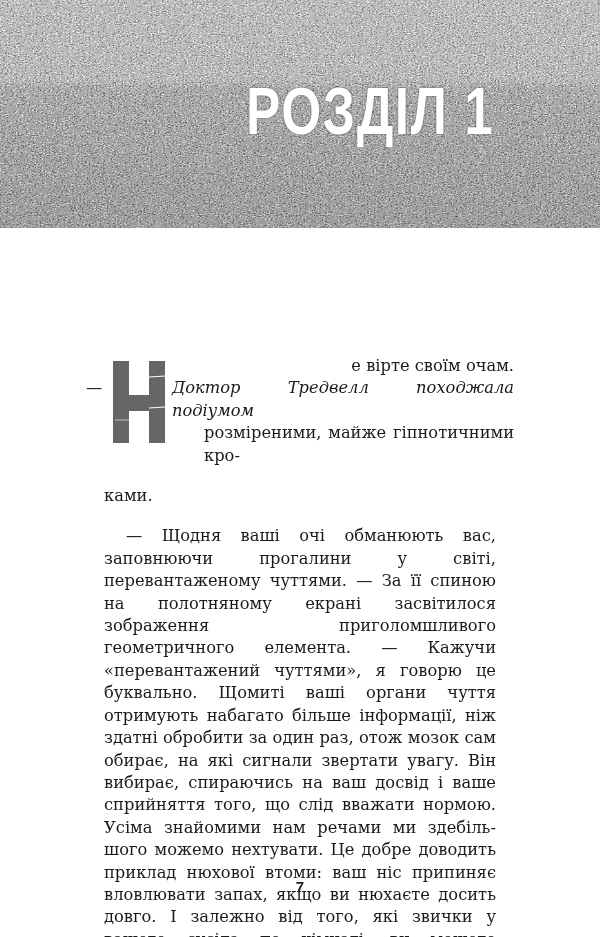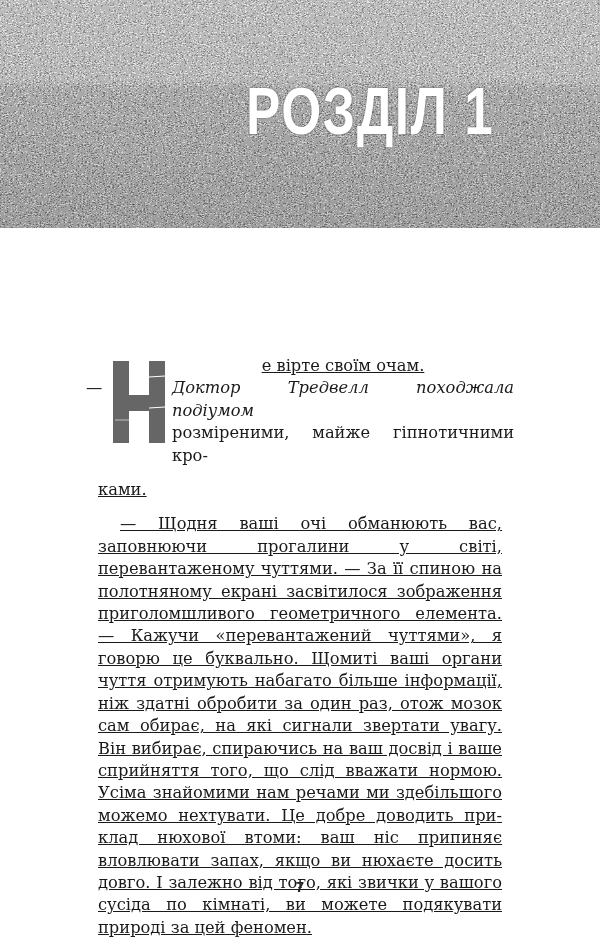--- a/index.html
+++ b/index.html
@@ -20,21 +20,21 @@
       letter-spacing: 2px;
       transform: scaleX(0.78); transform-origin: left top;
       text-shadow: 0 0 2px rgba(0,0,0,0.6);
       white-space: nowrap;
     }
     .text-block {
       position: absolute; left: 86px; top: 355px; width: 428px;
       font-size: 16.3px; line-height: 22.4px; text-align: justify;
       hyphens: manual;
     }
-    .text-block p { margin: 12px; text-decoration: underline; }
+    .text-block p { margin: 18px; }
     .text-block p.indent { text-indent: 22px; }
     .dash-lead { position: absolute; left: 0; top: 22px; }
     .dropcap {
       position: absolute; left: 27px; top: 6px; width: 52px; height: 82px;
     }
     .first-lines { margin-left: 86px; }
     .last-line-cont { margin: 0; }
     .page-number {
       position: absolute; left: 0; width: 600px; top: 878px; text-align: center;
       font-family: "Liberation Sans", sans-serif; font-weight: bold; font-size: 15px; color: #222;
@@ -73,21 +73,21 @@
   <span class="dash-lead">—</span>
   <svg class="dropcap" viewBox="0 0 52 82">
     <rect x="0" y="0" width="16" height="82" fill="#666"></rect>
     <rect x="36" y="0" width="16" height="82" fill="#666"></rect>
     <rect x="16" y="34" width="20" height="16" fill="#666"></rect>
     <line x1="36" y1="16" x2="52" y2="15" stroke="#fff" stroke-width="1"></line>
     <line x1="36" y1="47" x2="52" y2="46" stroke="#fff" stroke-width="1"></line>
     <line x1="2" y1="59" x2="16" y2="59" stroke="#fff" stroke-width="0.6"></line>
   </svg>
   <div class="first-lines">
-    <div style="text-align:center;text-decoration:underline;">е вірте своїм очам.</div>
+    <div style="text-align:right;">е вірте своїм очам.</div>
     <div style="text-align:justify;text-align-last:justify;font-style:italic;">Доктор Тредвелл походжала подіумом</div>
-    <div style="text-align:justify;text-align-last:justify;">розміреними, майже гіпнотичними кро-</div>
+    <div style="text-align:justify;text-align-last:justify;margin-left:32px;">розміреними, майже гіпнотичними кро-</div>
   </div>
   <p class="last-line-cont">ками.</p>
   <p class="indent">— Щодня ваші очі обманюють вас, заповнюючи прогалини у світі, перевантаженому чуттями. — За її спиною на полотняному екрані засвітилося зображення приголомшливого геометричного елемента. — Кажучи «перевантажений чуттями», я говорю це буквально. Щомиті ваші органи чуття отримують набагато більше інформації, ніж здатні обробити за один раз, отож мозок сам обирає, на які сигнали звертати увагу. Він вибирає, спираючись на ваш досвід і ваше сприйняття того, що слід вважати нормою. Усіма знайомими нам речами ми здебіль­шого можемо нехтувати. Це добре доводить при­клад нюхової втоми: ваш ніс припиняє вловлювати запах, якщо ви нюхаєте досить довго. І залежно від того, які звички у вашого сусіда по кімнаті, ви може­те подякувати природі за цей феномен.</p>
 </div>
 
 <div class="page-number">7</div>
 
 </body></html>

